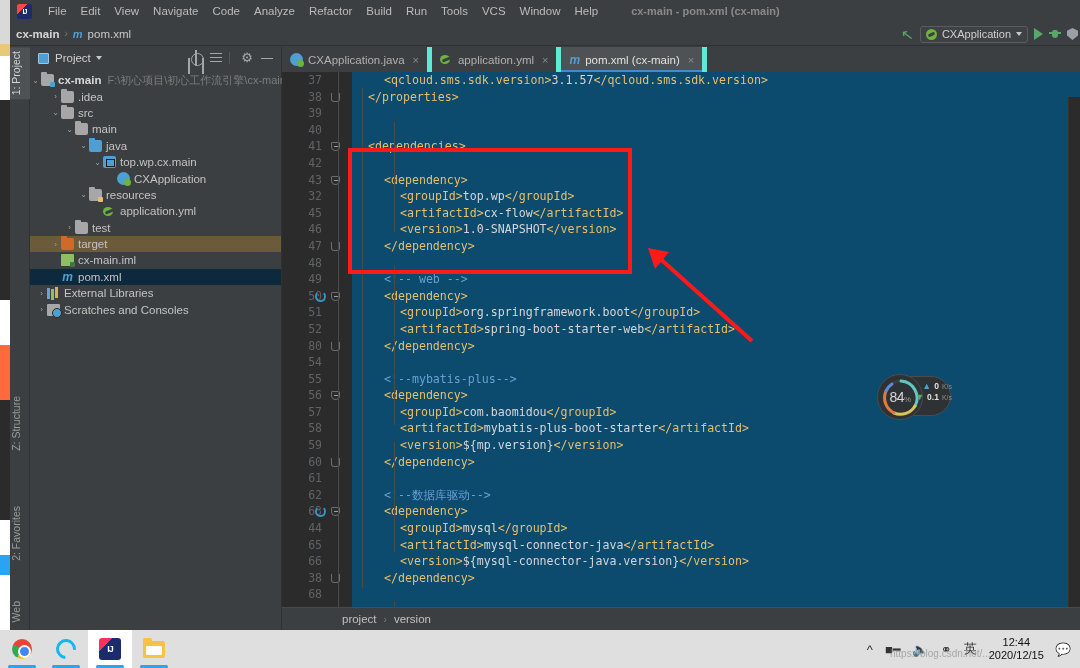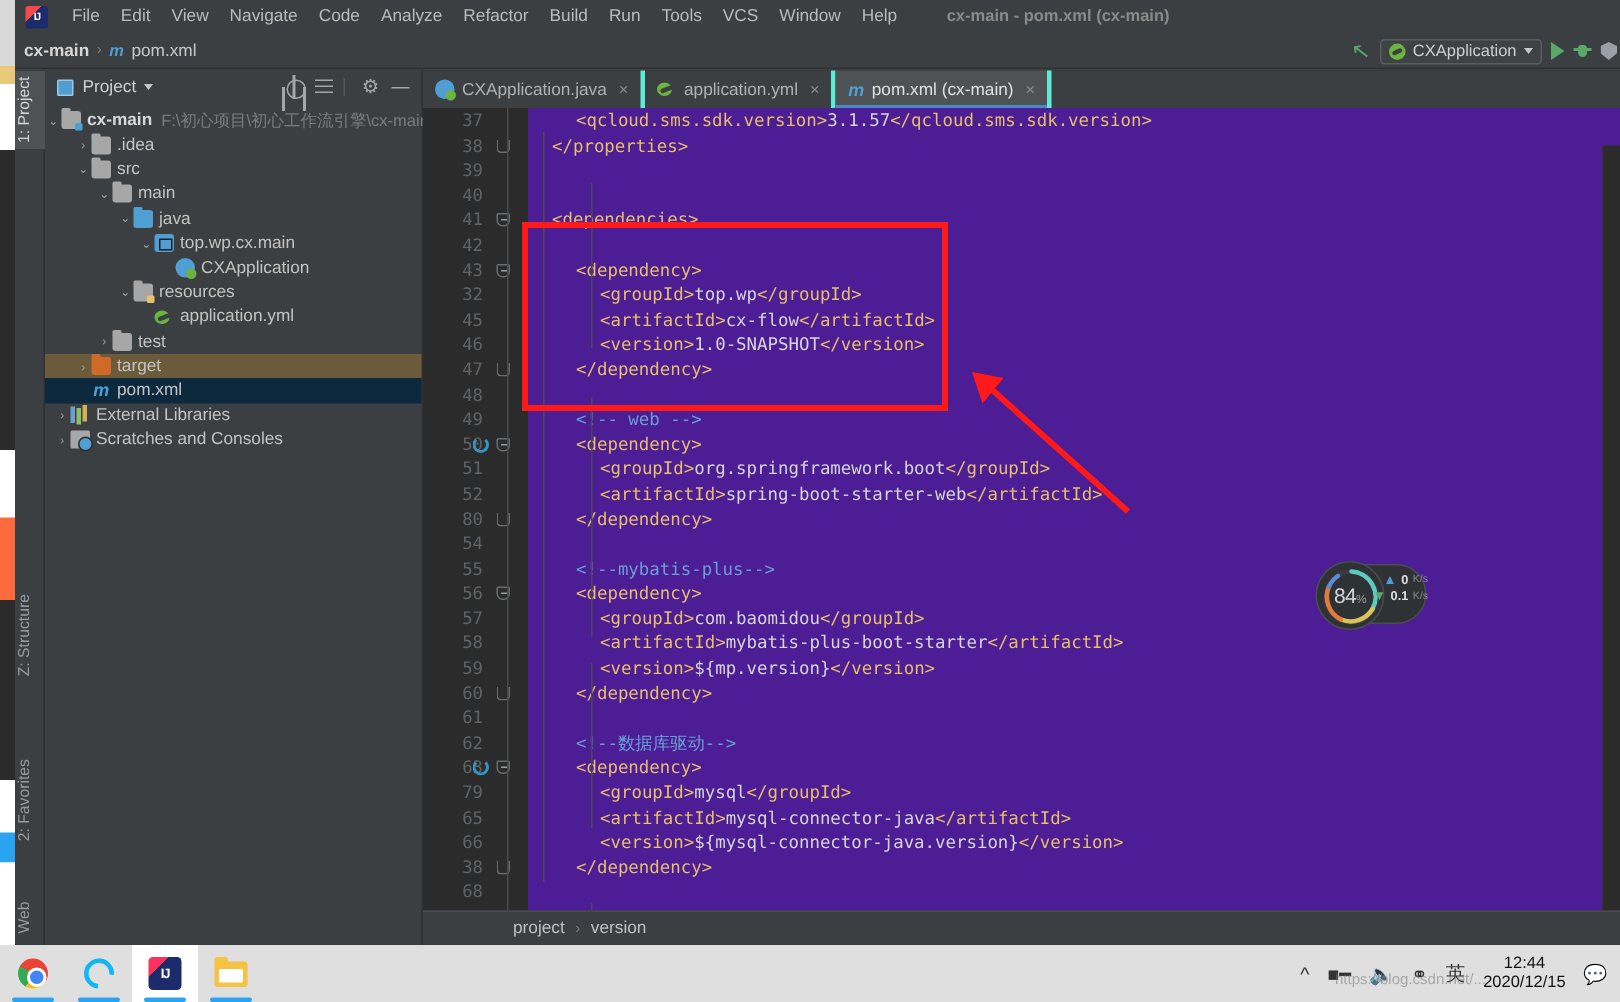--- a/index.html
+++ b/index.html
@@ -112,26 +112,26 @@
   .sc-ico{ width:13px;height:12px;background:#a7a7a7;border-radius:1px;position:relative; }
   .sc-ico::after{content:"";position:absolute;right:-2px;bottom:-2px;width:8px;height:8px;border-radius:50%;background:#4f9fd4;border:1.2px solid #2b2b2b;}
   .nlabel{ color:#c3c3c3; }
   .nlabel.bold{ font-weight:bold; color:#d8d8d8; }
   .npath{ color:#7b7b7b; margin-left:6px; font-size:11px; }
 
   
   .editor { position:absolute; left:272px; top:47px; right:0; height:583px; background:#2b2b2b; }
   .tabs { display:flex; height:25px; background:#3c3f41; align-items:stretch; }
   .tab { display:flex; align-items:center; gap:5px; padding:0 8px; font-size:11.5px; color:#b0b0b0;
-         border-right:3px solid #5eead4; position:relative; }
+         border-right:5px solid #5eead4; position:relative; }
   .tab.active { background:#4e5254; color:#e0e0e0; }
   .tab.active::after{content:"";position:absolute;left:0;right:0;bottom:0;height:2px;background:#4a88c7;}
   .tab .x { color:#8a8a8a; font-size:11px; margin-left:3px; }
 
-  .codewrap { position:absolute; left:0; top:25px; right:0; bottom:0; background:#4c1d95; overflow:hidden; }
+  .codewrap { position:absolute; left:0; top:25px; right:0; bottom:0; background:#0c4a6e; overflow:hidden; }
   .gutter { position:absolute; left:0; top:0; width:70px; bottom:23px; background:#2b2b2b; }
   .glines { position:absolute; left:0; top:0; width:70px; }
   .gline { height:16.6px; line-height:16.6px; font-family:"DejaVu Sans Mono", monospace; font-size:11.5px;
            color:#606366; text-align:right; padding-right:30px; position:relative; }
   .fold-minus{ width:9px;height:9px;border:1px solid #6a6d6f; background:#2b2b2b; position:absolute; right:12px; top:4px;
      border-radius:1px 1px 4px 4px; }
   .fold-minus::after{content:"";position:absolute;left:1.5px;top:3px;width:4px;height:1px;background:#9a9d9f;}
   .fold-end{ width:9px;height:9px;border:1px solid #6a6d6f;border-top:none;background:#2b2b2b;position:absolute;right:12px;top:4px;
      border-radius:0 0 3px 3px;}
   .reload-ico{ position:absolute; right:26px; top:3px; width:11px;height:11px;border-radius:50%;
@@ -328,20 +328,26 @@
             <span style="display:inline-block;width:34px"></span>
             <span class="chev">›</span>
             <span class="nico folder"></span>
             <span class="nlabel">test</span>
           </div>
           <div class="node sel-olive">
             <span style="display:inline-block;width:20px"></span>
             <span class="chev">›</span>
             <span class="nico folder orange"></span>
             <span class="nlabel">target</span>
+          </div>
+          <div class="node">
+            <span style="display:inline-block;width:20px"></span>
+            <span class="chev"></span>
+            <span class="nico iml-ico"></span>
+            <span class="nlabel">cx-main.iml</span>
           </div>
           <div class="node sel-blue">
             <span style="display:inline-block;width:20px"></span>
             <span class="chev"></span>
             <span class="nico m-ico">m</span>
             <span class="nlabel">pom.xml</span>
           </div>
           <div class="node">
             <span style="display:inline-block;width:6px"></span>
             <span class="chev">›</span>
@@ -399,21 +405,21 @@
               <div class="gline"><span>54</span></div>
               <div class="gline"><span>55</span></div>
               <div class="gline"><span>56</span><span class="fold-minus"></span></div>
               <div class="gline"><span>57</span></div>
               <div class="gline"><span>58</span></div>
               <div class="gline"><span>59</span></div>
               <div class="gline"><span>60</span><span class="fold-end"></span></div>
               <div class="gline"><span>61</span></div>
               <div class="gline"><span>62</span></div>
               <div class="gline"><span>63</span><span class="fold-minus"></span><span class="reload-ico"></span></div>
-              <div class="gline"><span>79</span></div>
+              <div class="gline"><span>44</span></div>
               <div class="gline"><span>65</span></div>
               <div class="gline"><span>66</span></div>
               <div class="gline"><span>38</span><span class="fold-end"></span></div>
               <div class="gline"><span>68</span></div>
             </div>
         </div>
         <div class="foldbar"></div>
         <div class="code" id="code-host"><div class="cline"><span style="display:inline-block;width:32px"></span><span class="tok-tag">&lt;qcloud.sms.sdk.version&gt;</span><span class="tok-val">3.1.57</span><span class="tok-tag">&lt;/qcloud.sms.sdk.version&gt;</span></div><div class="cline"><span style="display:inline-block;width:16px"></span><span class="tok-tag">&lt;/properties&gt;</span></div><div class="cline">&nbsp;</div><div class="cline">&nbsp;</div><div class="cline"><span style="display:inline-block;width:16px"></span><span class="tok-tag">&lt;dependencies&gt;</span></div><div class="cline">&nbsp;</div><div class="cline"><span style="display:inline-block;width:32px"></span><span class="tok-tag">&lt;dependency&gt;</span></div><div class="cline"><span style="display:inline-block;width:48px"></span><span class="tok-tag">&lt;groupId&gt;</span><span class="tok-val">top.wp</span><span class="tok-tag">&lt;/groupId&gt;</span></div><div class="cline"><span style="display:inline-block;width:48px"></span><span class="tok-tag">&lt;artifactId&gt;</span><span class="tok-val">cx-flow</span><span class="tok-tag">&lt;/artifactId&gt;</span></div><div class="cline"><span style="display:inline-block;width:48px"></span><span class="tok-tag">&lt;version&gt;</span><span class="tok-val">1.0-SNAPSHOT</span><span class="tok-tag">&lt;/version&gt;</span></div><div class="cline"><span style="display:inline-block;width:32px"></span><span class="tok-tag">&lt;/dependency&gt;</span></div><div class="cline">&nbsp;</div><div class="cline"><span style="display:inline-block;width:32px"></span><span class="tok-cmt">&lt;!-- web --&gt;</span></div><div class="cline"><span style="display:inline-block;width:32px"></span><span class="tok-tag">&lt;dependency&gt;</span></div><div class="cline"><span style="display:inline-block;width:48px"></span><span class="tok-tag">&lt;groupId&gt;</span><span class="tok-val">org.springframework.boot</span><span class="tok-tag">&lt;/groupId&gt;</span></div><div class="cline"><span style="display:inline-block;width:48px"></span><span class="tok-tag">&lt;artifactId&gt;</span><span class="tok-val">spring-boot-starter-web</span><span class="tok-tag">&lt;/artifactId&gt;</span></div><div class="cline"><span style="display:inline-block;width:32px"></span><span class="tok-tag">&lt;/dependency&gt;</span></div><div class="cline">&nbsp;</div><div class="cline"><span style="display:inline-block;width:32px"></span><span class="tok-cmt">&lt;!--mybatis-plus--&gt;</span></div><div class="cline"><span style="display:inline-block;width:32px"></span><span class="tok-tag">&lt;dependency&gt;</span></div><div class="cline"><span style="display:inline-block;width:48px"></span><span class="tok-tag">&lt;groupId&gt;</span><span class="tok-val">com.baomidou</span><span class="tok-tag">&lt;/groupId&gt;</span></div><div class="cline"><span style="display:inline-block;width:48px"></span><span class="tok-tag">&lt;artifactId&gt;</span><span class="tok-val">mybatis-plus-boot-starter</span><span class="tok-tag">&lt;/artifactId&gt;</span></div><div class="cline"><span style="display:inline-block;width:48px"></span><span class="tok-tag">&lt;version&gt;</span><span class="tok-val">${mp.version}</span><span class="tok-tag">&lt;/version&gt;</span></div><div class="cline"><span style="display:inline-block;width:32px"></span><span class="tok-tag">&lt;/dependency&gt;</span></div><div class="cline">&nbsp;</div><div class="cline"><span style="display:inline-block;width:32px"></span><span class="tok-cmt">&lt;!--数据库驱动--&gt;</span></div><div class="cline"><span style="display:inline-block;width:32px"></span><span class="tok-tag">&lt;dependency&gt;</span></div><div class="cline"><span style="display:inline-block;width:48px"></span><span class="tok-tag">&lt;groupId&gt;</span><span class="tok-val">mysql</span><span class="tok-tag">&lt;/groupId&gt;</span></div><div class="cline"><span style="display:inline-block;width:48px"></span><span class="tok-tag">&lt;artifactId&gt;</span><span class="tok-val">mysql-connector-java</span><span class="tok-tag">&lt;/artifactId&gt;</span></div><div class="cline"><span style="display:inline-block;width:48px"></span><span class="tok-tag">&lt;version&gt;</span><span class="tok-val">${mysql-connector-java.version}</span><span class="tok-tag">&lt;/version&gt;</span></div><div class="cline"><span style="display:inline-block;width:32px"></span><span class="tok-tag">&lt;/dependency&gt;</span></div><div class="cline">&nbsp;</div><div class="indentg" style="left: 10px; top: 16px; height: 500px;"></div><div class="indentg" style="left: 42px; top: 50px; height: 110px;"></div><div class="indentg" style="left: 42px; top: 193px; height: 160px;"></div><div class="indentg" style="left: 42px; top: 370px; height: 110px;"></div><div class="indentg" style="left: 42px; top: 530px; height: 70px;"></div></div>
         <div class="markercol"></div>
 

